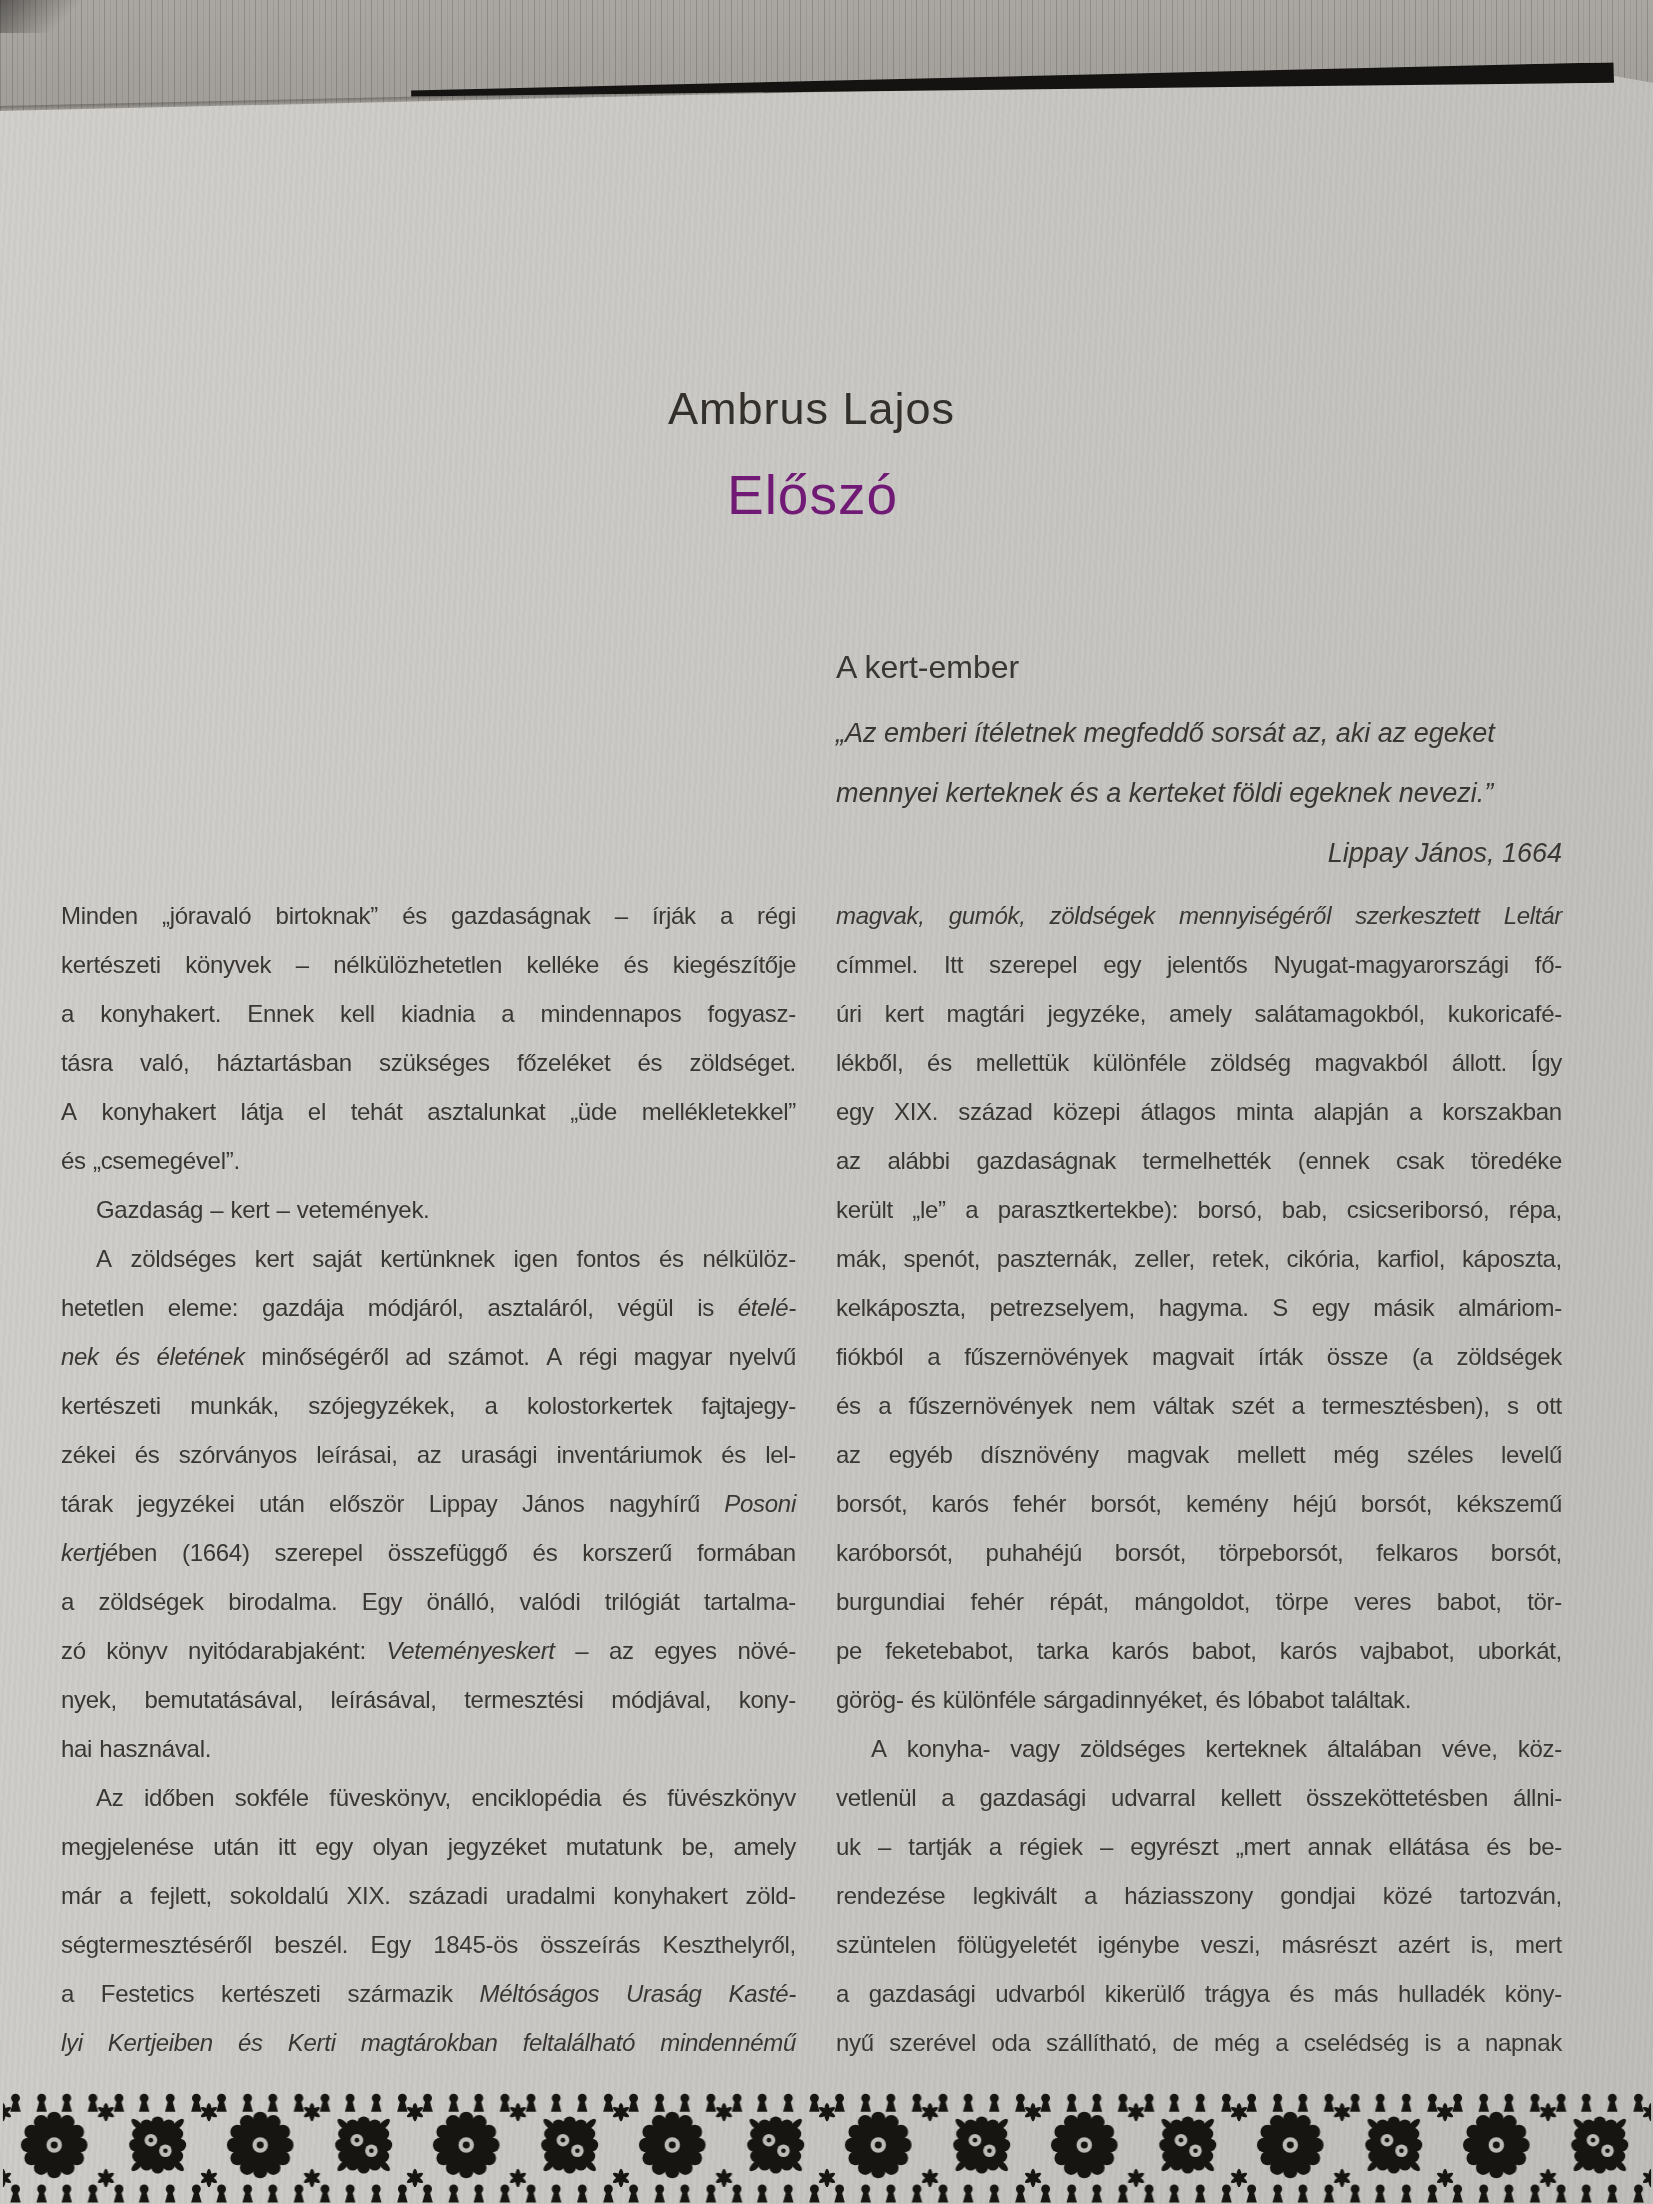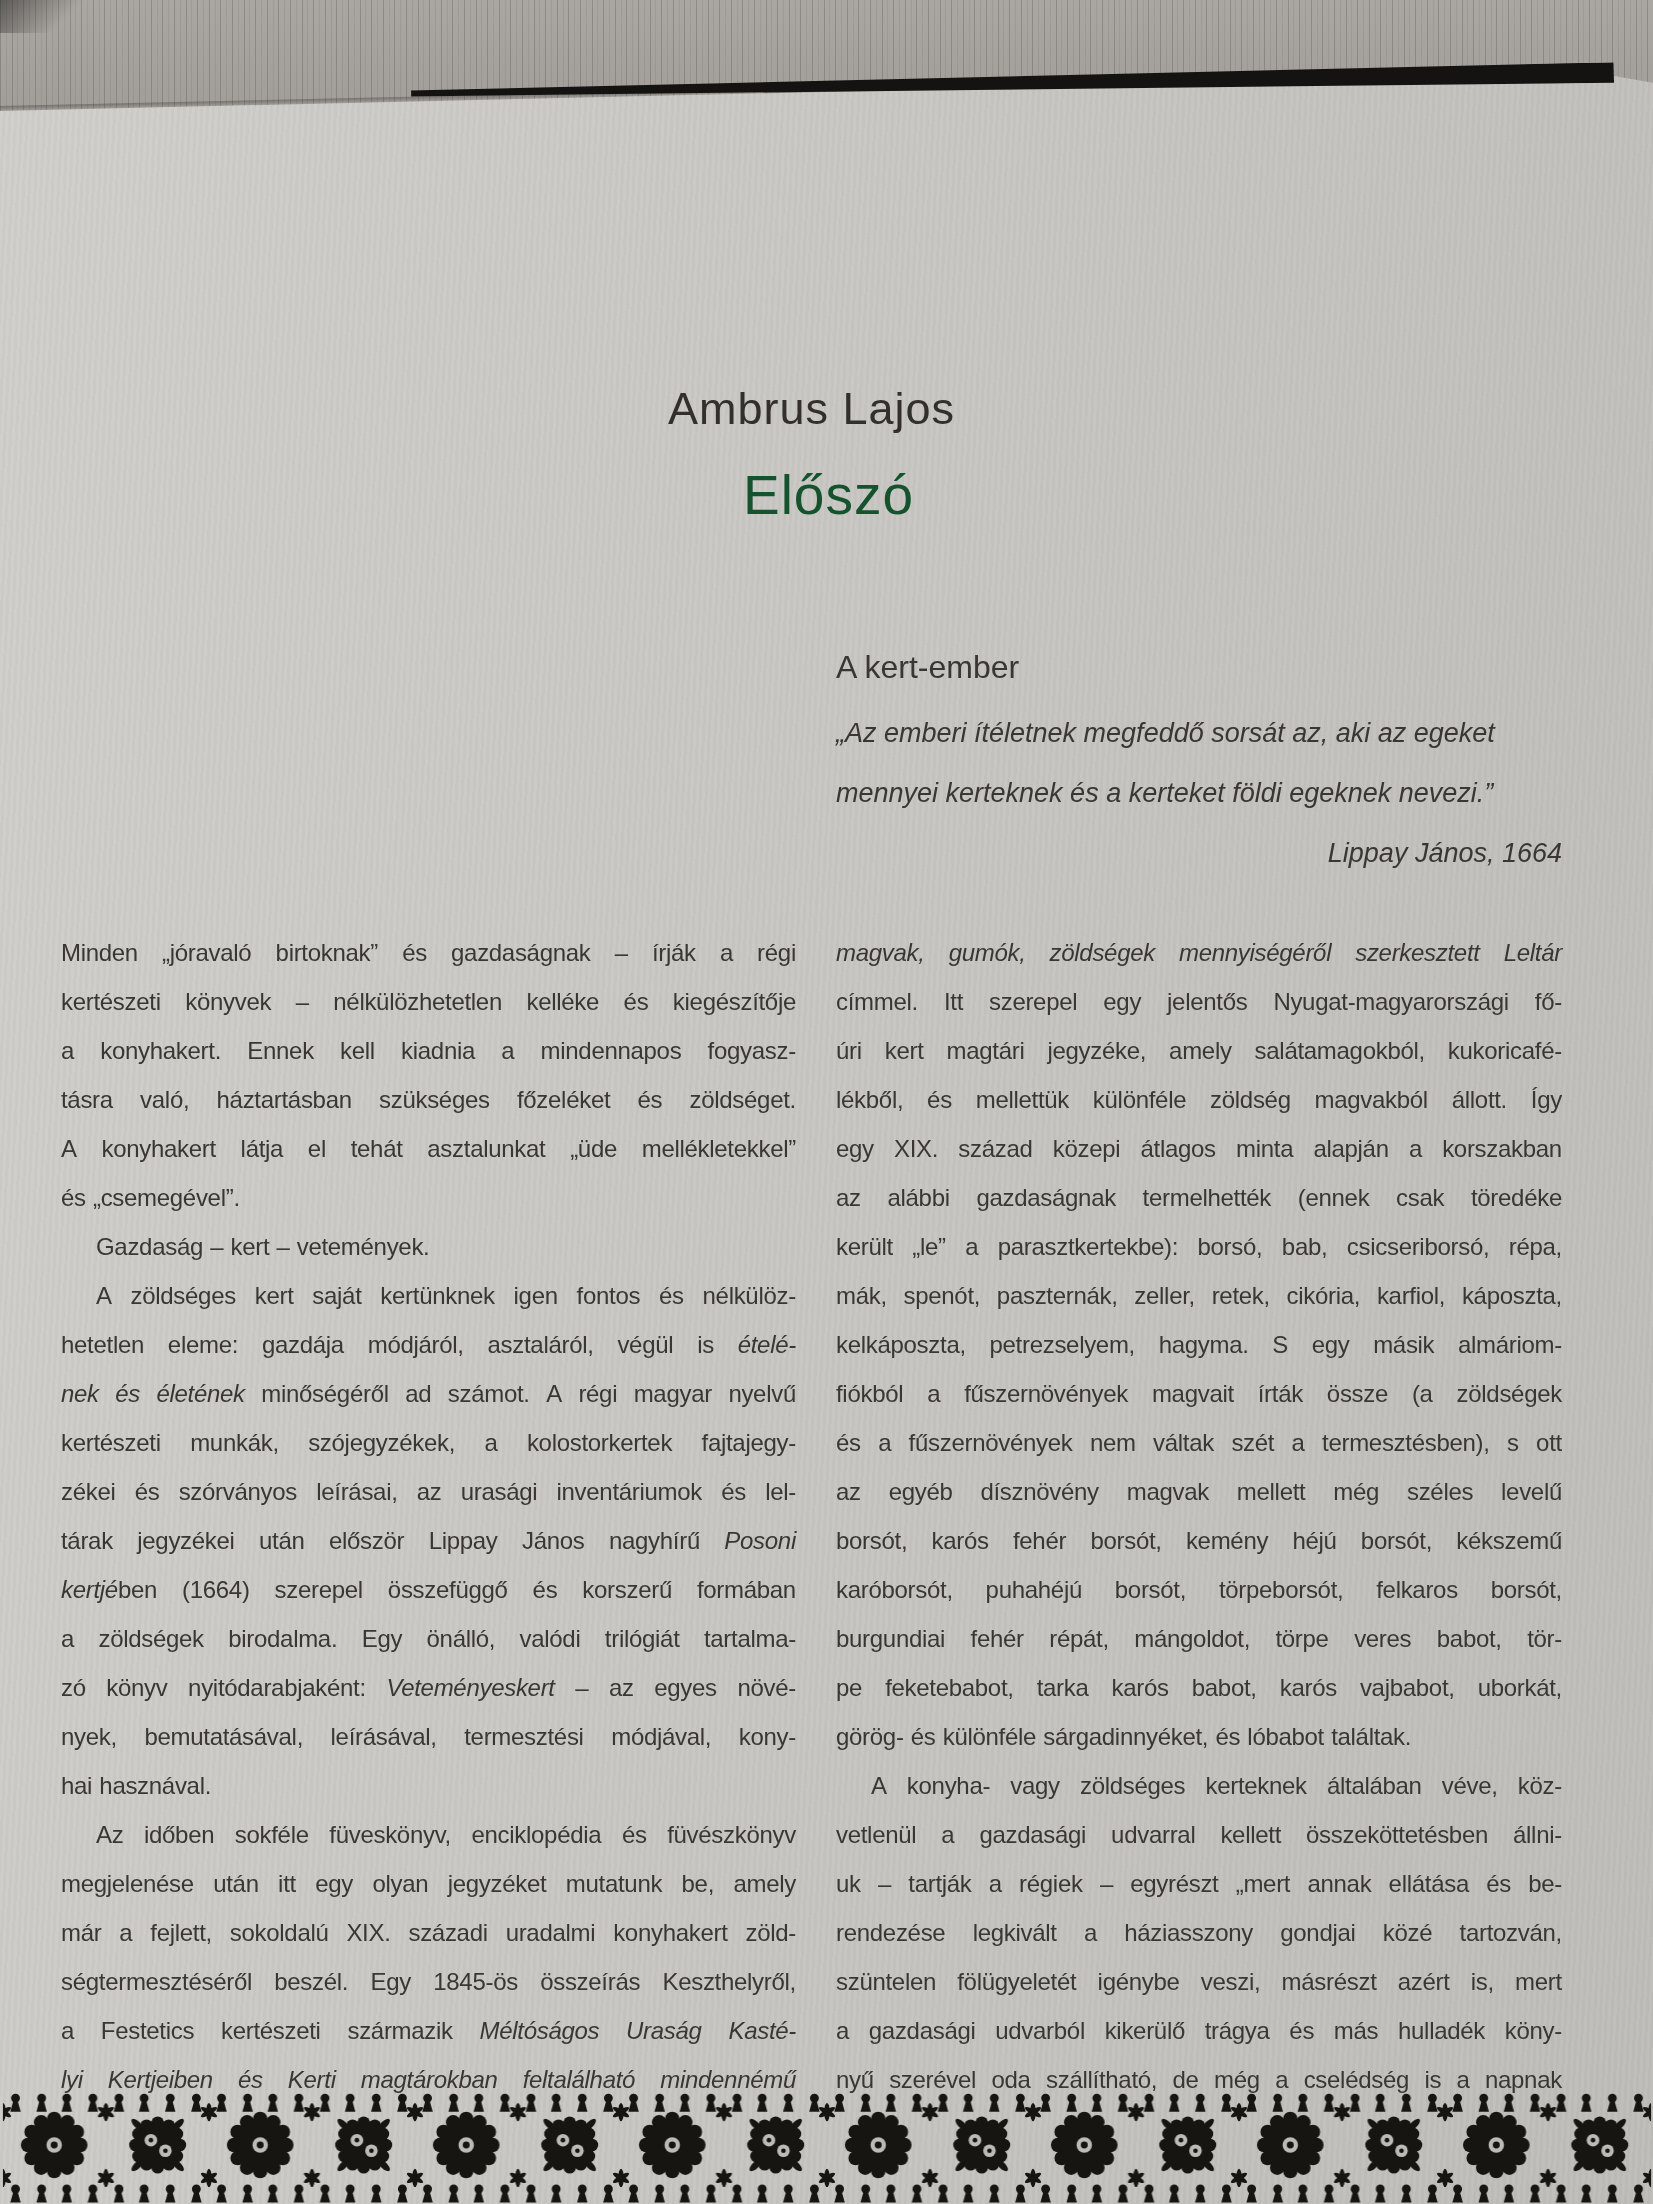--- a/index.html
+++ b/index.html
@@ -38,36 +38,36 @@
     position:absolute;left:0;top:106px;width:1603px;height:4.9px;
     background:linear-gradient(180deg,rgba(55,52,48,.40),rgba(55,52,48,0));
     transform:rotate(-1.3deg);transform-origin:left top;
   }
   .author{
     position:absolute;left:61px;width:1501px;top:384px;
     text-align:center;font-size:45px;font-weight:400;letter-spacing:1px;
     color:#33302c;line-height:50px;
   }
   .chapter-title{
-    position:absolute;left:78px;width:1501px;top:464px;
+    position:absolute;left:62px;width:1501px;top:464px;
     text-align:center;font-size:55px;font-weight:300;letter-spacing:1px;
-    color:#14532d;line-height:62px;
+    color:#701a75;line-height:62px;
   }
   .section-heading{
     position:absolute;left:836px;top:648px;width:726px;
     font-size:32px;font-weight:300;color:#3a3733;line-height:39px;
   }
   .quote{
     position:absolute;left:836px;top:703px;width:726px;
     font-size:27px;font-style:italic;color:#3a3733;line-height:60px;
     white-space:nowrap;
   }
   .quote-attr{text-align:right;white-space:nowrap;}
   .textcol{
-    position:absolute;top:928px;
+    position:absolute;top:891px;
     font-size:24px;color:#3a3733;letter-spacing:-0.3px;
   }
   .col-left{left:61px;width:735px;}
   .col-right{left:836px;width:726px;}
   .line{
     display:flex;justify-content:space-between;
     line-height:49px;height:49px;
   }
   .line.last{justify-content:flex-start;gap:0.30em;}
   .line.ind{padding-left:35px;}

